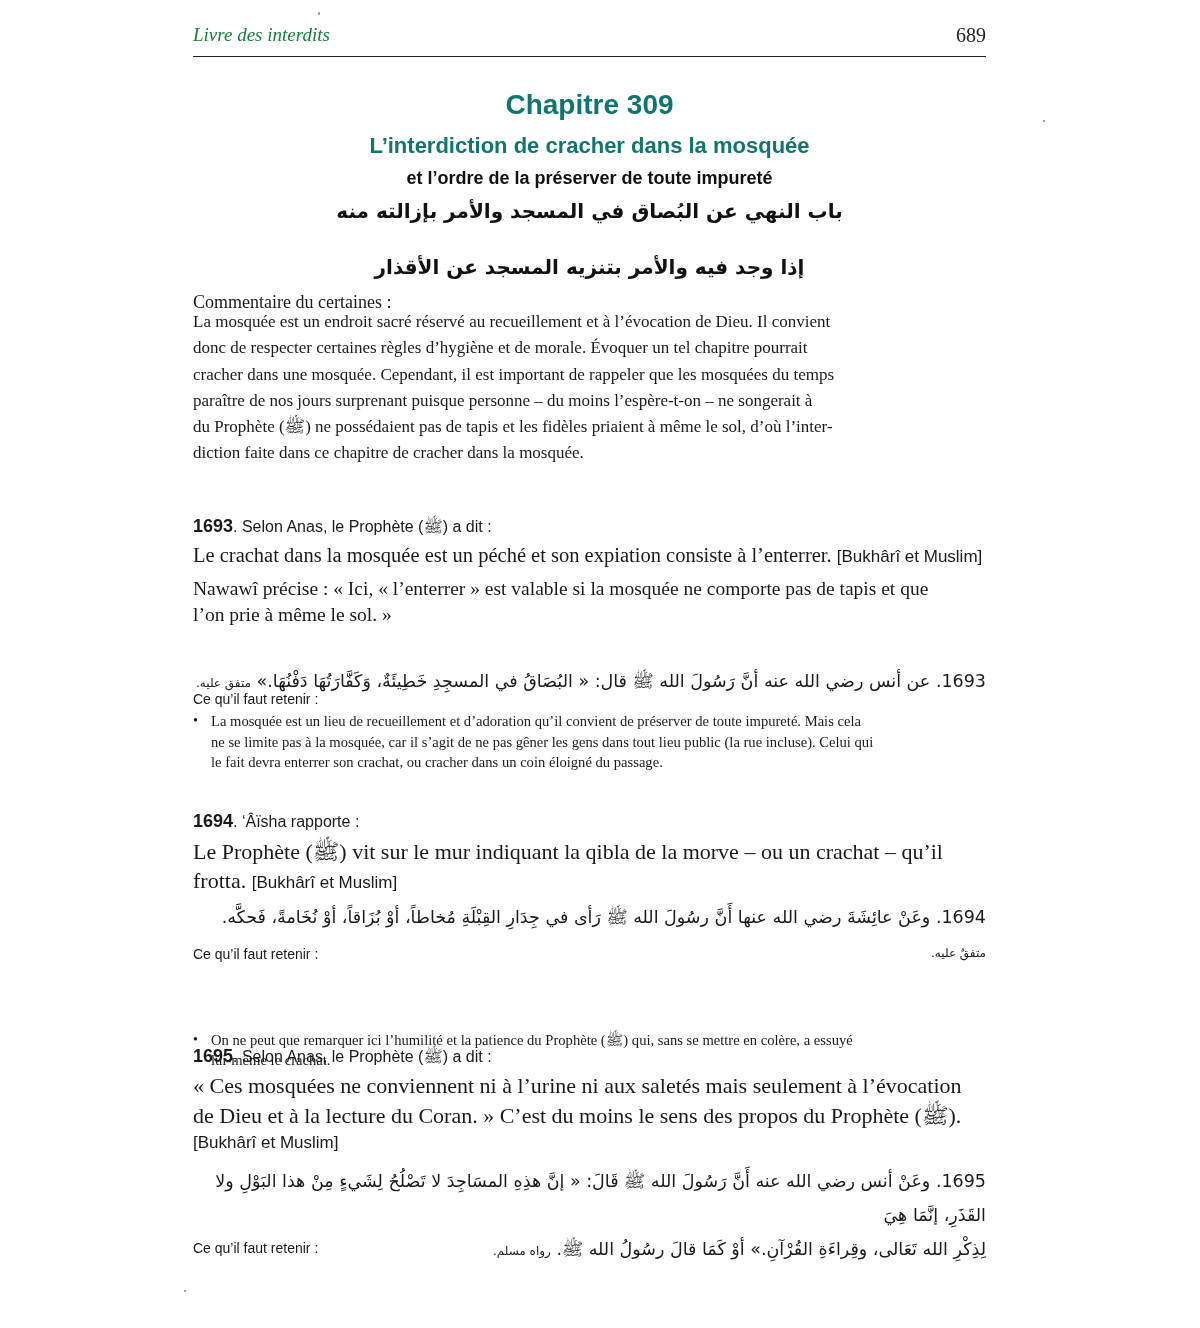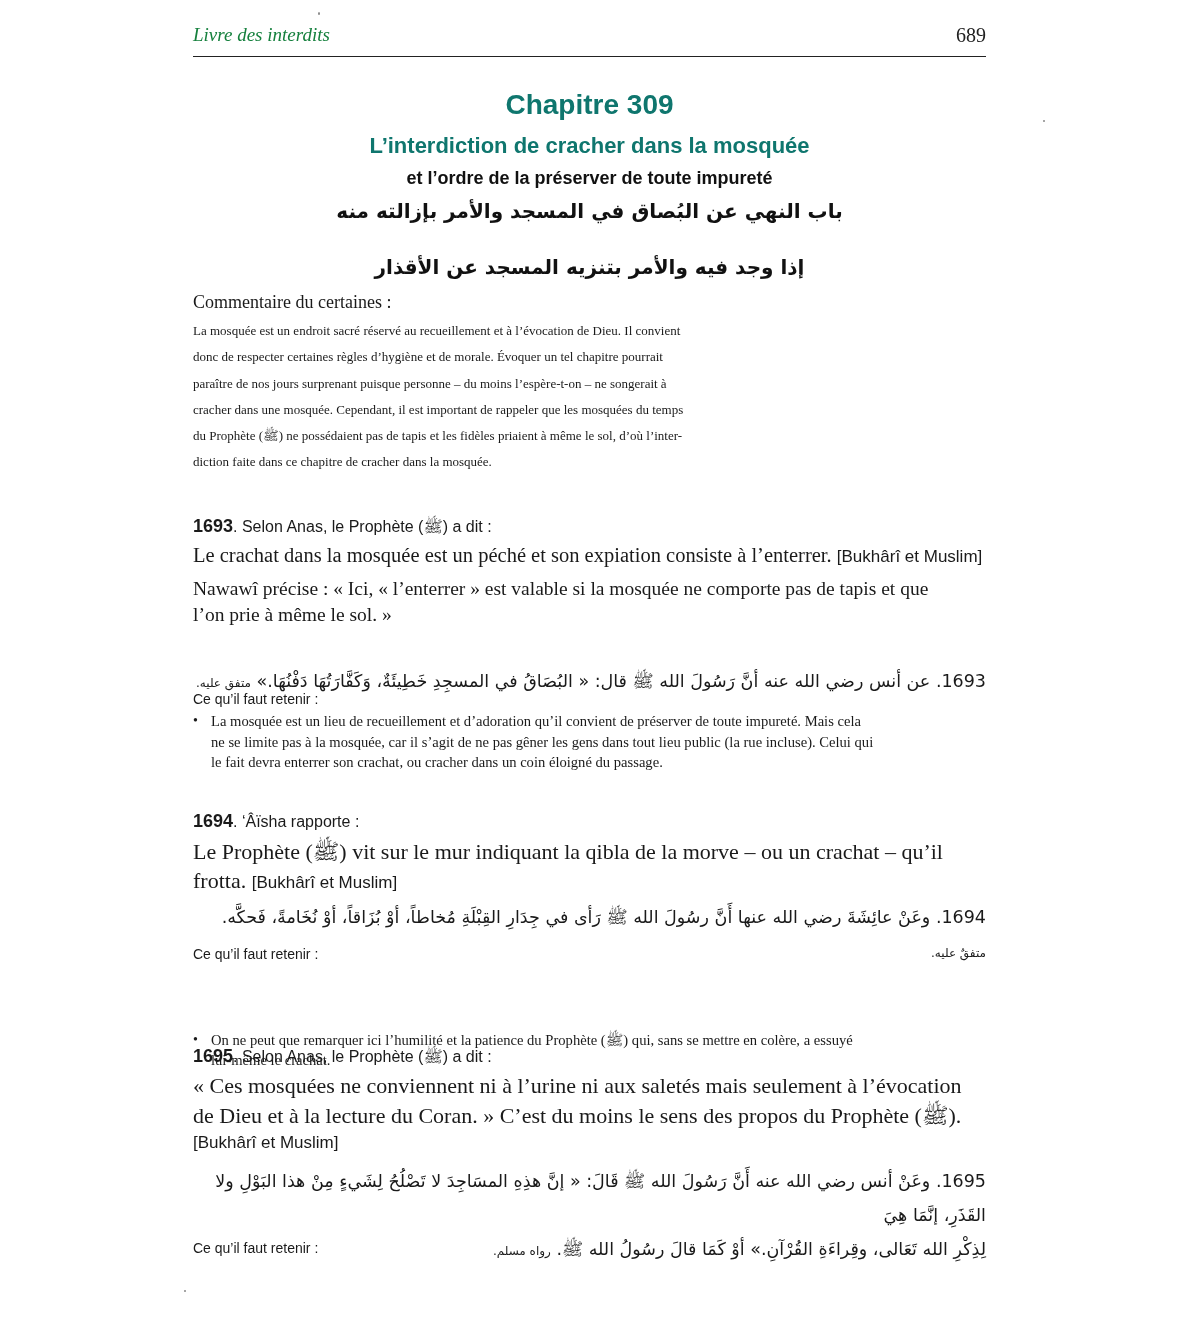--- a/index.html
+++ b/index.html
@@ -18,21 +18,21 @@
   .ch-sub { top: 168px; font-size: 18px; color: #111; }
   .ar-head { position: absolute; left: 193px; width: 793px; text-align: center; direction: rtl; font-family: "DejaVu Sans", sans-serif; font-weight: bold; font-size: 20px; color: #111; }
   .ar-h1 { top: 199px; }
   .ar-h2 { top: 239px; margin-top: 16px; }
 
   .serif { font-family: "Liberation Serif", serif; }
   .sans { font-family: "Liberation Sans", sans-serif; }
 
   .block { position: absolute; left: 193px; width: 793px; }
   .comm-label { top: 292px; font-size: 18px; }
-  .comm-text { top: 318px; font-size: 13px; line-height: 26.3px; text-align: justify; }
+  .comm-text { top: 309px; font-size: 17px; line-height: 26.3px; text-align: justify; }
 
   .hadith-head { font-size: 16px; }
   .hadith-head b { font-size: 18px; }
   .hadith-text { font-size: 20.5px; line-height: 26px; text-align: justify; }
   .ref { font-family: "Liberation Sans", sans-serif; font-size: 17px; }
   .nawawi { font-size: 19.5px; line-height: 26px; text-align: justify; }
   .arabic { direction: rtl; text-align: right; font-family: "DejaVu Sans", sans-serif; font-size: 17.5px; line-height: 34px; }
   .arabic .ar-ref { font-size: 12px; }
   .retain-label { font-family: "Liberation Sans", sans-serif; font-size: 14px; }
   .bullet { position: relative; padding-left: 18px; font-family: "Liberation Serif", serif; font-size: 14.6px; line-height: 20.5px; text-align: justify; }
@@ -55,22 +55,22 @@
   <div class="chapter ch-num">Chapitre 309</div>
   <div class="chapter ch-title">L’interdiction de cracher dans la mosquée</div>
   <div class="chapter ch-sub">et l’ordre de la préserver de toute impureté</div>
   <div class="ar-head ar-h1">باب النهي عن البُصاق في المسجد والأمر بإزالته منه</div>
   <div class="ar-head ar-h2">إذا وجد فيه والأمر بتنزيه المسجد عن الأقذار</div>
 
   <div class="block comm-label serif">Commentaire du certaines :</div>
   <div class="block comm-text serif">
     <div>La mosquée est un endroit sacré réservé au recueillement et à l’évocation de Dieu. Il convient</div>
     <div>donc de respecter certaines règles d’hygiène et de morale. Évoquer un tel chapitre pourrait</div>
+    <div>cracher dans une mosquée. Cependant, il est important de rappeler que les mosquées du temps</div>
     <div>paraître de nos jours surprenant puisque personne – du moins l’espère-t-on – ne songerait à</div>
-    <div>cracher dans une mosquée. Cependant, il est important de rappeler que les mosquées du temps</div>
     <div>du Prophète (ﷺ) ne possédaient pas de tapis et les fidèles priaient à même le sol, d’où l’inter-</div>
     <div>diction faite dans ce chapitre de cracher dans la mosquée.</div>
   </div>
 
   <div class="block sans hadith-head" style="top:516px;">
     <b>1693</b><span>. Selon Anas, le Prophète (ﷺ) a dit :</span>
   </div>
   <div class="block serif hadith-text" style="top:542px;white-space:nowrap;">
     <span>Le crachat dans la mosquée est un péché et son expiation consiste à l’enterrer.</span>
     <span class="ref">[Bukhârî et Muslim]</span>

